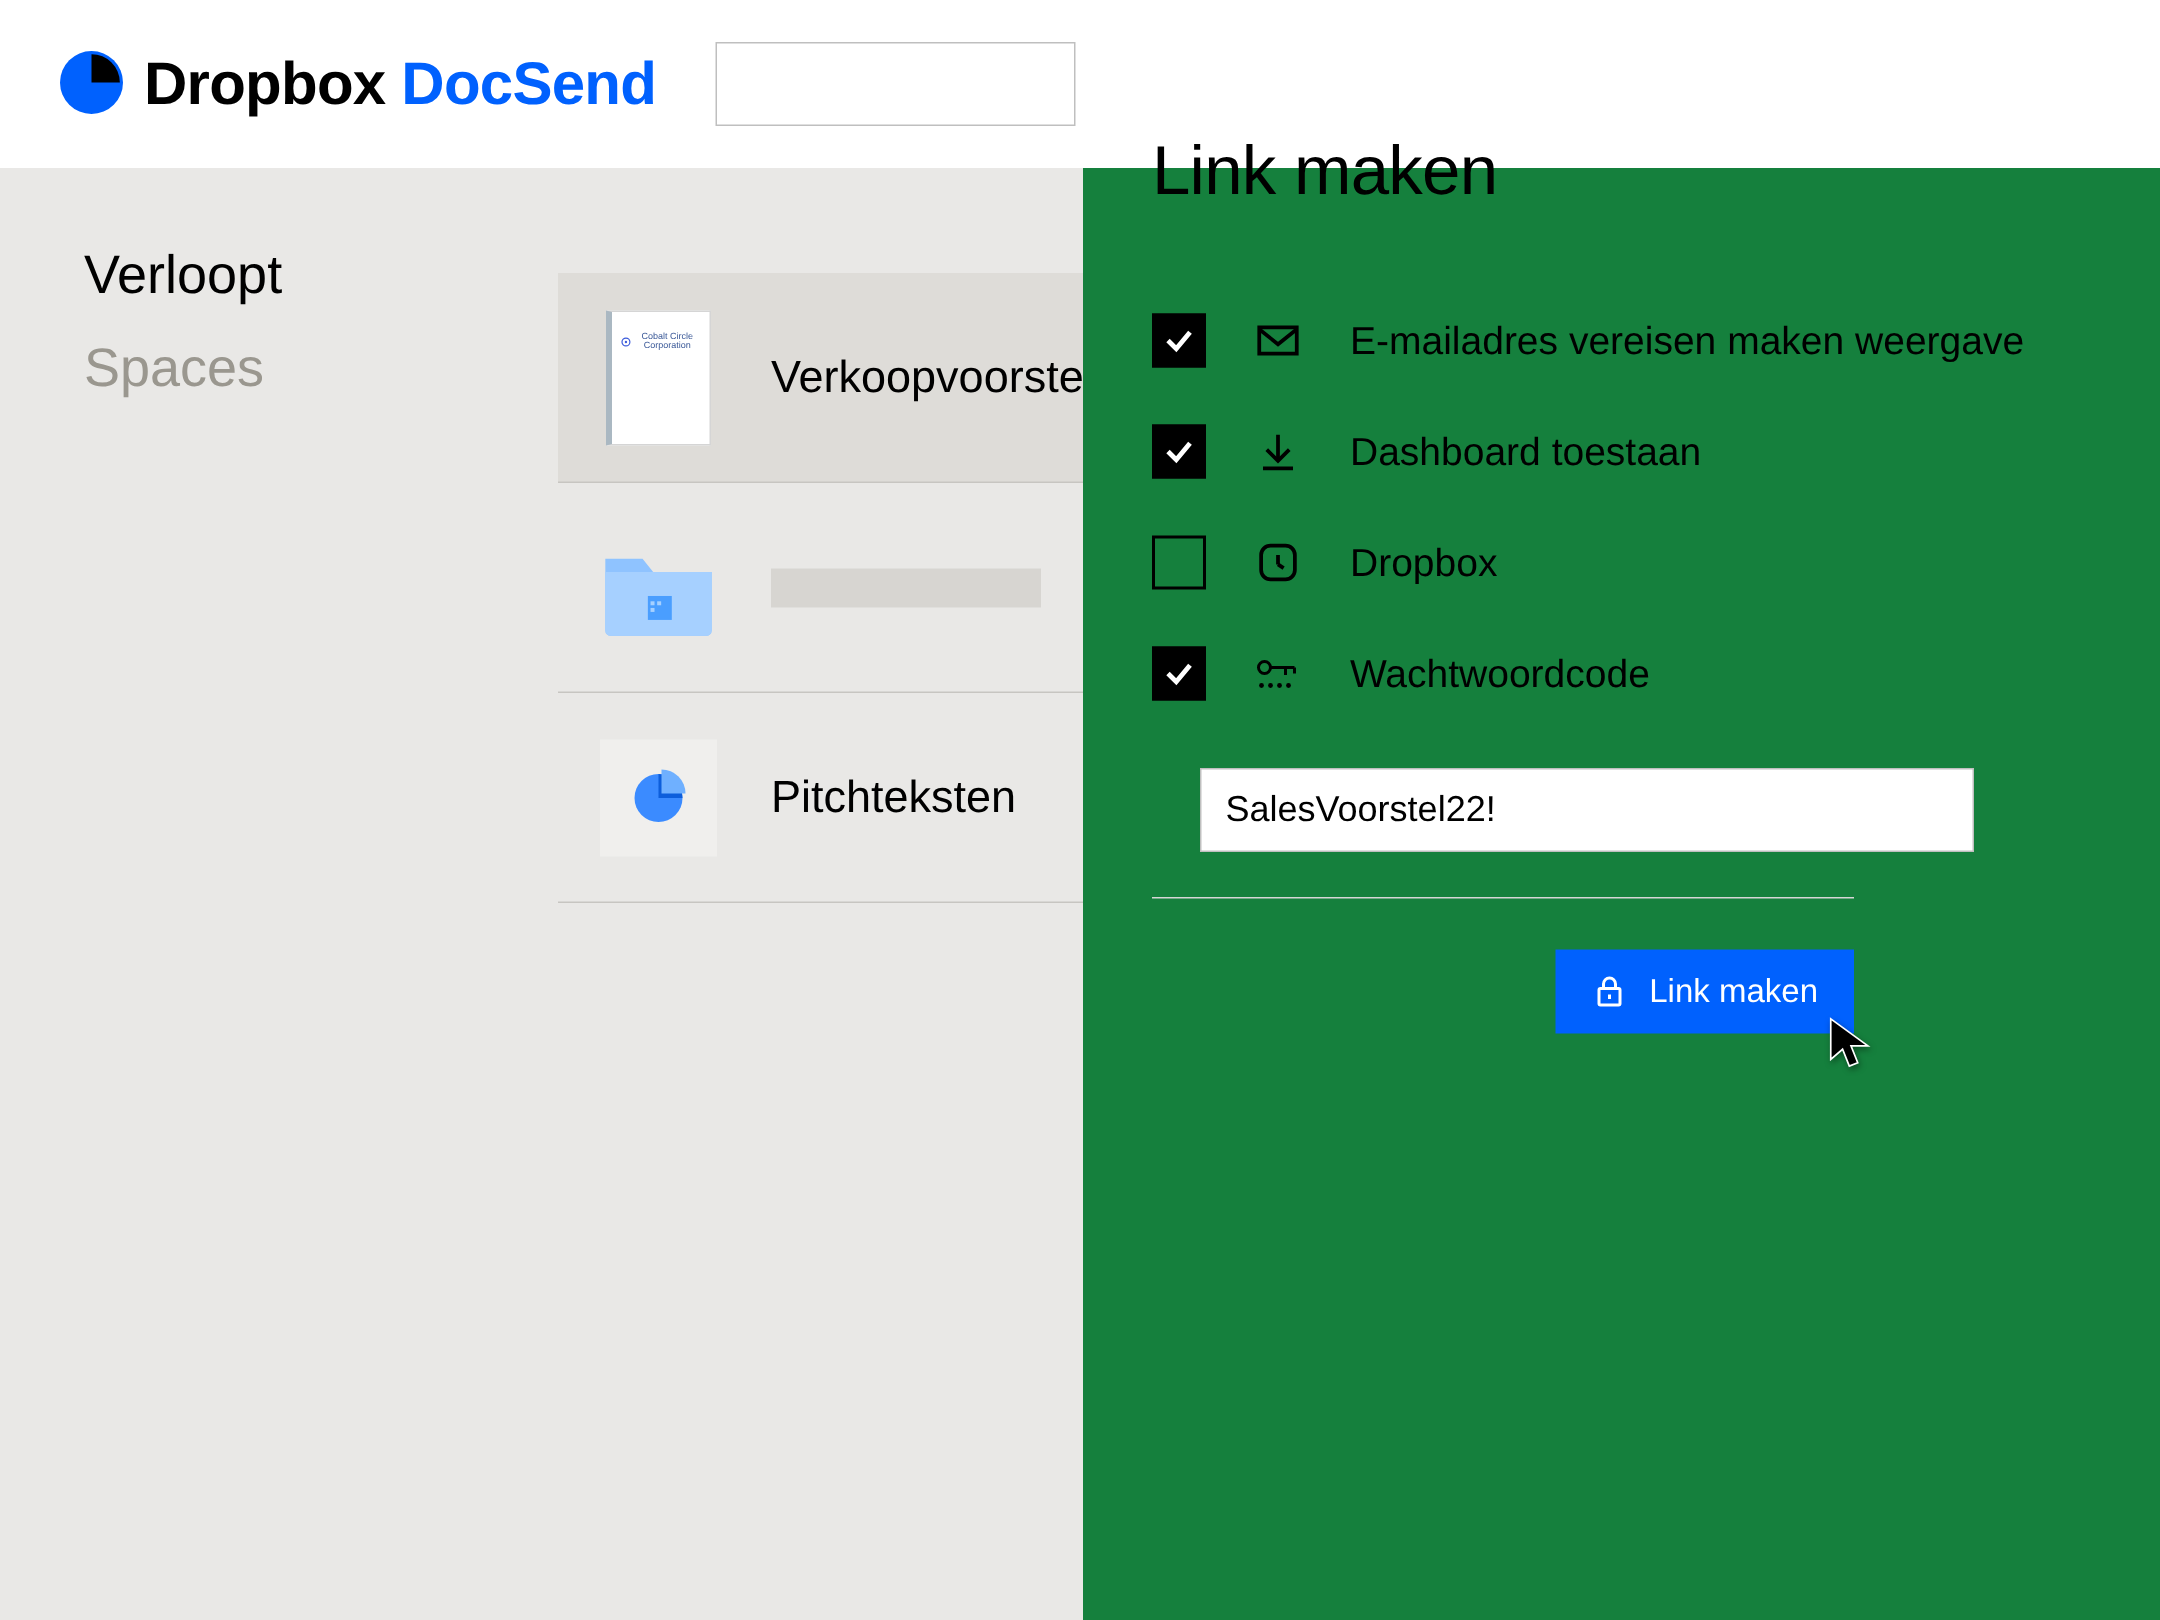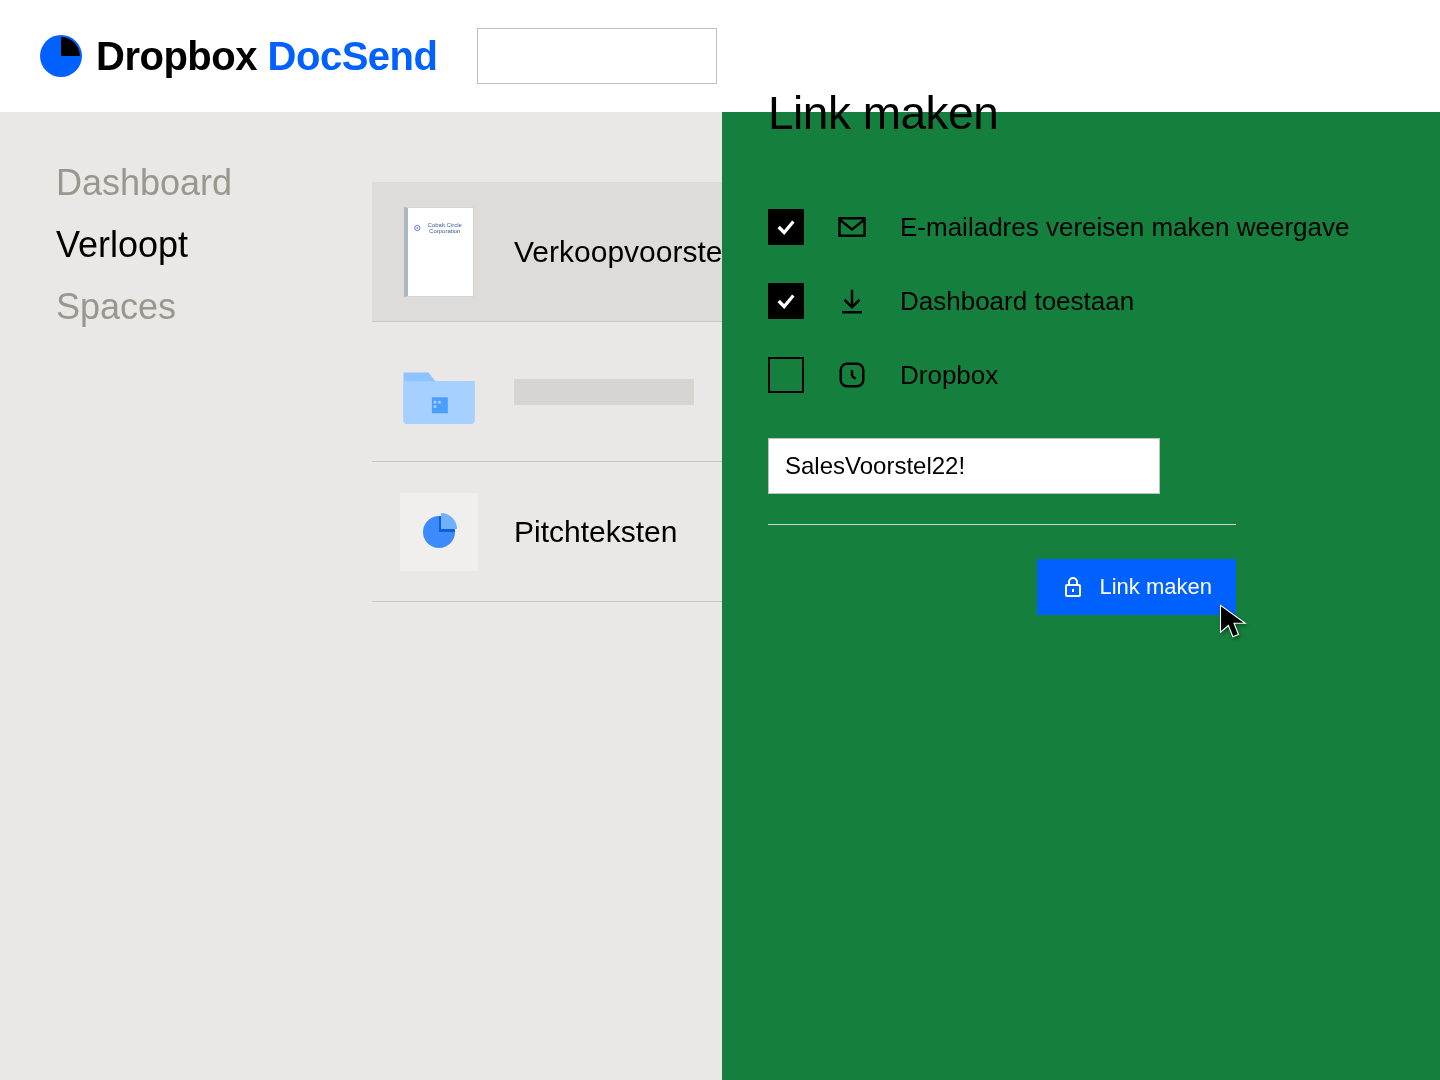--- a/index.html
+++ b/index.html
@@ -1,20 +1,20 @@
 <!DOCTYPE html>
 <html><head>
 <meta charset="utf-8">
 <style>
   * { box-sizing: border-box; margin: 0; padding: 0; }
   html, body { width: 1440px; height: 1080px; font-family: -apple-system, BlinkMacSystemFont, "Segoe UI", Helvetica, Arial, sans-serif; background: #fff; overflow: hidden; }
   
   
   .header { display: flex; align-items: center; height: 112px; padding: 0 40px; background: #fff; }
-  .logo-wrap { display: flex; align-items: center; gap: 14px; }
+  .logo-wrap { display: flex; gap: 14px; }
   .logo-glyph { width: 42px; height: 42px; }
   .logo-text { font-size: 40px; font-weight: 700; letter-spacing: -0.5px; }
   .logo-dropbox { color: #000; }
   .logo-docsend { color: #0061fe; font-weight: 600; }
   .search-wrap { margin-left: 40px; flex: 0 0 240px; }
   .search-box { display:flex; align-items:center; width: 240px; height: 56px; border: 1px solid #bfbfbf; background: #fff; padding: 0 16px; }
   .search-box svg { width: 26px; height: 26px; }
   
   
   .body { display:flex; height: calc(1080px - 112px); }
@@ -37,21 +37,21 @@
   
   .panel { position:absolute; top:0; right:0; width: 718px; height: 100%; background:#15803d; padding: 0 58px 0 46px; }
   .panel-title { font-size: 46px; font-weight:400; margin-top: -26px; margin-bottom: 50px; letter-spacing:-0.5px; }
   .opt-row { display:flex; align-items:center; height: 74px; gap: 30px; }
   .chk { width:36px; height:36px; border:2px solid #000; display:flex; align-items:center; justify-content:center; flex-shrink:0; cursor:pointer; }
   .chk.checked { background:#000; }
   .chk.checked svg { width:22px; height:22px; }
   .opt-icon { width:36px; height:36px; display:flex; align-items:center; justify-content:center; flex-shrink:0; }
   .opt-icon svg { width:30px; height:30px; }
   .opt-label { font-size: 26px; color:#000; }
-  .pw-input { margin-top: 26px; width: 392px; height: 56px; border:1px solid #bfbfbf; padding:0 16px; font-size:24px; outline:none; }
+  .pw-input { margin-top: 26px; width: 516px; height: 56px; border:1px solid #bfbfbf; padding:0 16px; font-size:24px; outline:none;margin-left:32px; }
   .divider { margin-top: 30px; border-top:1px solid #d6d6d6; width:468px; }
   .action-row { margin-top: 34px; width:468px; display:flex; justify-content:flex-end; position:relative; }
   .link-btn { display:flex; align-items:center; gap:14px; background:#0061fe; color:#fff; border:none; height:56px; padding:0 24px; font-size:22px; font-weight:500; cursor:pointer; }
   .link-btn svg { width:24px; height:24px; }
   .cursor { position:absolute; width:36px; height:36px; left: 448px; top: 44px; filter: drop-shadow(1px 2px 2px rgba(0,0,0,0.4)); }
 </style>
 </head>
 <body>
 
 <div class="header">
@@ -72,21 +72,20 @@
           <line x1="20.5" y1="20.5" x2="15.5" y2="15.5"></line>
       </svg>
       <input type="text" style="border: none; outline: none; flex: 1 1 0%; font-size: 20px; margin-left: 10px; background: transparent;" placeholder="">
     </div>
   </div>
 </div>
 
 <div class="body">
 
   <div class="sidebar">
-    <div class="sidebar-item">Dashboard</div>
     <div class="sidebar-item active">Verloopt</div>
     <div class="sidebar-item">Spaces</div>
   </div>
 
   <div class="main">
     <div class="list">
 
       <div class="list-item selected">
         <div class="thumb">
           <div class="thumb-doc">
@@ -168,20 +167,40 @@
         <div class="opt-icon">
           <svg viewBox="0 0 24 24" fill="none" stroke="#000" stroke-width="2">
               <rect x="3" y="3" width="18" height="18" rx="5"></rect>
               <line x1="12" y1="8" x2="12" y2="13"></line>
               <line x1="12" y1="13" x2="15" y2="15"></line>
             </svg>
         </div>
         <div class="opt-label">Dropbox</div>
       </div>
 
+      <div class="opt-row">
+        <div class="chk checked">
+          <svg viewBox="0 0 24 24" fill="none" stroke="#fff" stroke-width="3.5">
+              <polyline points="4 12 10 18 20 6"></polyline>
+            </svg>
+        </div>
+        <div class="opt-icon">
+          <svg viewBox="0 0 30 24" fill="none" stroke="#000" stroke-width="2">
+            <circle cx="6" cy="8" r="4"></circle>
+              <line x1="10" y1="8" x2="26" y2="8"></line>
+              <line x1="20" y1="8" x2="20" y2="13"></line>
+              <line x1="26" y1="8" x2="26" y2="12"></line>
+            <circle cx="4" cy="20" r="1.6" fill="#000" stroke="none"></circle>
+              <circle cx="10" cy="20" r="1.6" fill="#000" stroke="none"></circle>
+              <circle cx="16" cy="20" r="1.6" fill="#000" stroke="none"></circle>
+              <circle cx="22" cy="20" r="1.6" fill="#000" stroke="none"></circle>
+          </svg>
+        </div>
+        <div class="opt-label">Wachtwoordcode</div>
+      </div>
 
       <input class="pw-input" type="text" value="SalesVoorstel22!" style="">
 
       <div class="divider"></div>
 
       <div class="action-row">
         <button class="link-btn">
           <svg viewBox="0 0 24 24" fill="none" stroke="#fff" stroke-width="2">
             <rect x="5" y="10" width="14" height="11" rx="1"></rect>
               <path d="M8 10 V7 a4 4 0 0 1 8 0 v3"></path>

